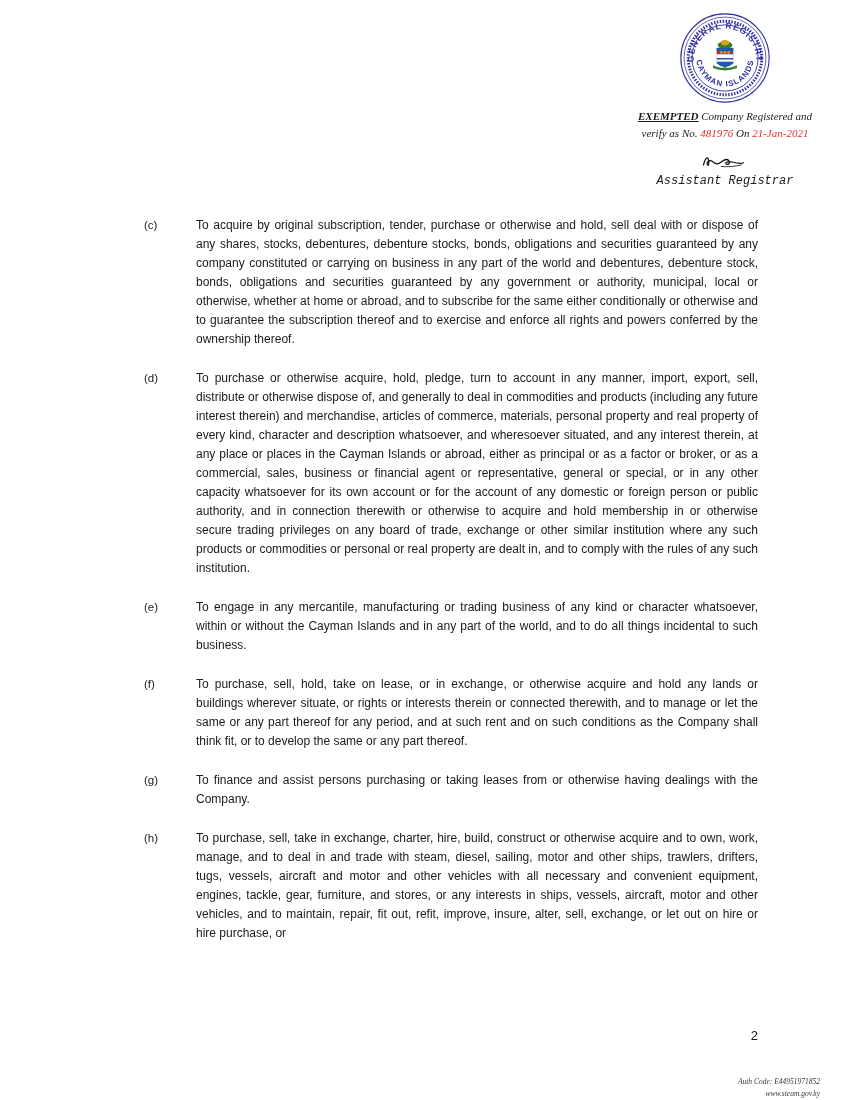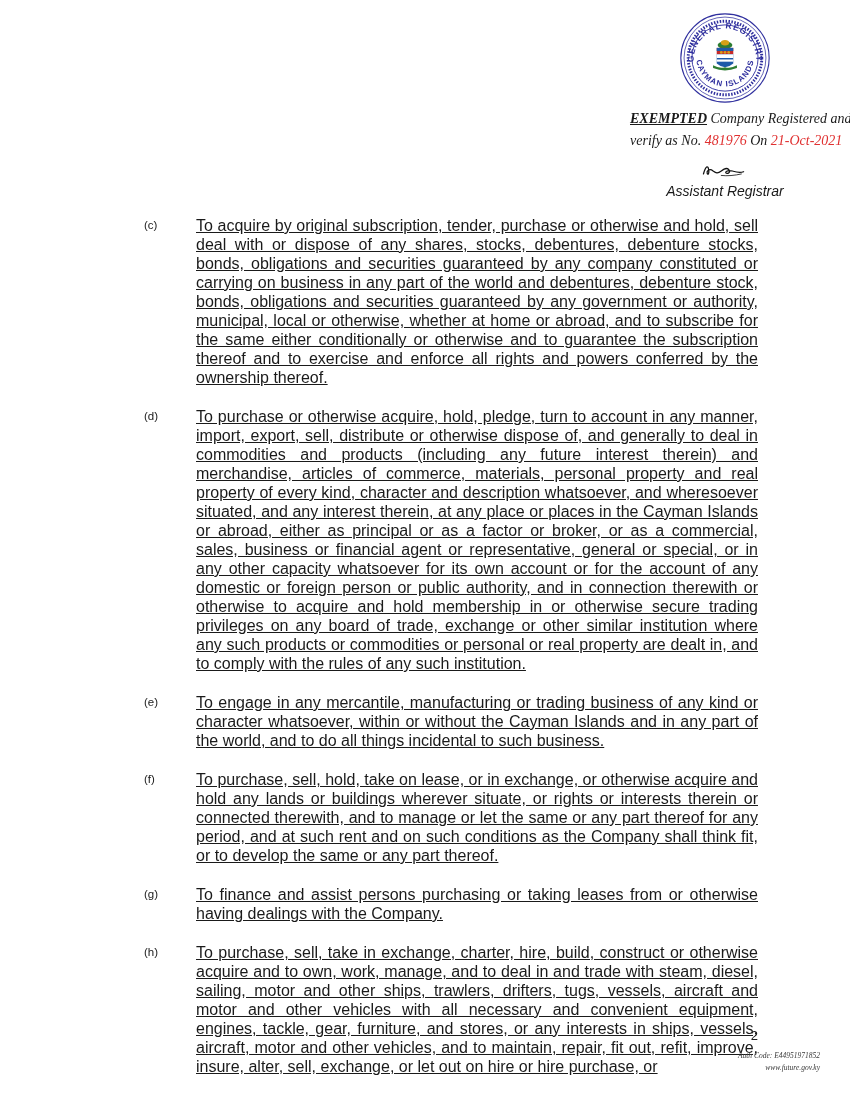--- a/index.html
+++ b/index.html
@@ -25,21 +25,21 @@
     text-align: center;
   }
   .seal {
     width: 92px;
     height: 92px;
     margin: 0 auto 4px auto;
     position: relative;
   }
   .stamp-line {
     font-family: "Liberation Serif", serif;
-    font-size: 14px;
+    font-size: 11px;
     font-style: italic;
     color: #1a1a1a;
     line-height: 1.55;
     white-space: nowrap;
   }
   .stamp-line .exempted {
     font-weight: bold;
     font-style: italic;
     text-decoration: underline;
   }
@@ -47,22 +47,22 @@
     color: #e03030;
   }
   .signature {
     margin-top: 10px;
     height: 20px;
     display: flex;
     justify-content: center;
     align-items: center;
   }
   .registrar-title {
-    font-family: Liberation Sans, sans-serif;
-    font-size: 14px;
+    font-family: Liberation Mono, monospace;
+    font-size: 12px;
     font-style: italic;
     color: #1a1a1a;
     margin-top: 2px;
   }
 
   
   .content {
     position: absolute;
     left: 144px;
     top: 216px;
@@ -74,41 +74,40 @@
   }
   .clause-label {
     width: 52px;
     flex: 0 0 52px;
     font-size: 11.5px;
     line-height: 19px;
     color: #1a1a1a;
   }
   .clause-text {
     flex: 1;
-    font-size: 16px;
+    font-size: 12px;
     line-height: 19px;
     text-align: justify;
     text-justify: inter-word;
     color: #1a1a1a;
     hyphens: none;
-    text-decoration: underline;
   }
 
   
   .page-number {
     position: absolute;
     right: 92px;
     top: 1028px;
     font-size: 13px;
     color: #1a1a1a;
   }
   .auth-footer {
     position: absolute;
     right: 30px;
-    top: 1050px;
+    top: 1076px;
     text-align: right;
     font-family: "Liberation Serif", serif;
     font-style: italic;
     font-size: 7.5px;
     color: #3a3a3a;
     line-height: 1.65;
   }
 </style>
 </head>
 <body>
@@ -146,21 +145,21 @@
         <path d="M -13,8 Q -6,12 0,10 Q 6,12 13,8 L 13,11 Q 0,16 -13,11 Z" fill="#2e7d32"></path>
       </g>
     </svg>
   </div>
 
   <div class="stamp-line">
     <span class="exempted">EXEMPTED</span><span> Company Registered and</span>
   </div>
 
   <div class="stamp-line">
-    <span>verify as No. </span><span class="reg-red">481976</span><span> On </span><span class="reg-red">21-Oct-2021</span>
+    <span>verify as No. </span><span class="reg-red">481976</span><span> On </span><span class="reg-red">21-Jan-2021</span>
   </div>
 
   <div class="signature">
     <svg viewBox="0 0 70 22" width="52" height="18" aria-hidden="true">
       <path d="M 6,15 C 9,4 12,3 13,9 C 14,14 12,17 11,14 C 10,11 14,7 19,11
                C 23,14 25,15 30,11 C 34,8 37,6 40,9 C 43,12 40,15 37,14
                C 34,13 38,9 45,11 C 50,12.5 54,14 60,12" fill="none" stroke="#111111" stroke-width="1.7" stroke-linecap="round"></path>
       <path d="M 30,17 C 38,18 48,17 57,15" fill="none" stroke="#111111" stroke-width="1.1" stroke-linecap="round"></path>
     </svg>
   </div>
@@ -199,14 +198,14 @@
     <div class="clause-label">(h)</div>
     <div class="clause-text">To purchase, sell, take in exchange, charter, hire, build, construct or otherwise acquire and to own, work, manage, and to deal in and trade with steam, diesel, sailing, motor and other ships, trawlers, drifters, tugs, vessels, aircraft and motor and other vehicles with all necessary and convenient equipment, engines, tackle, gear, furniture, and stores, or any interests in ships, vessels, aircraft, motor and other vehicles, and to maintain, repair, fit out, refit, improve, insure, alter, sell, exchange, or let out on hire or hire purchase, or</div>
   </div>
 
 </div>
 
 <div class="page-number">2</div>
 
 <div class="auth-footer">
   <div>Auth Code: E44951971852</div>
-  <div>www.future.gov.ky</div>
+  <div>www.steam.gov.ky</div>
 </div>
 
 </body></html>

